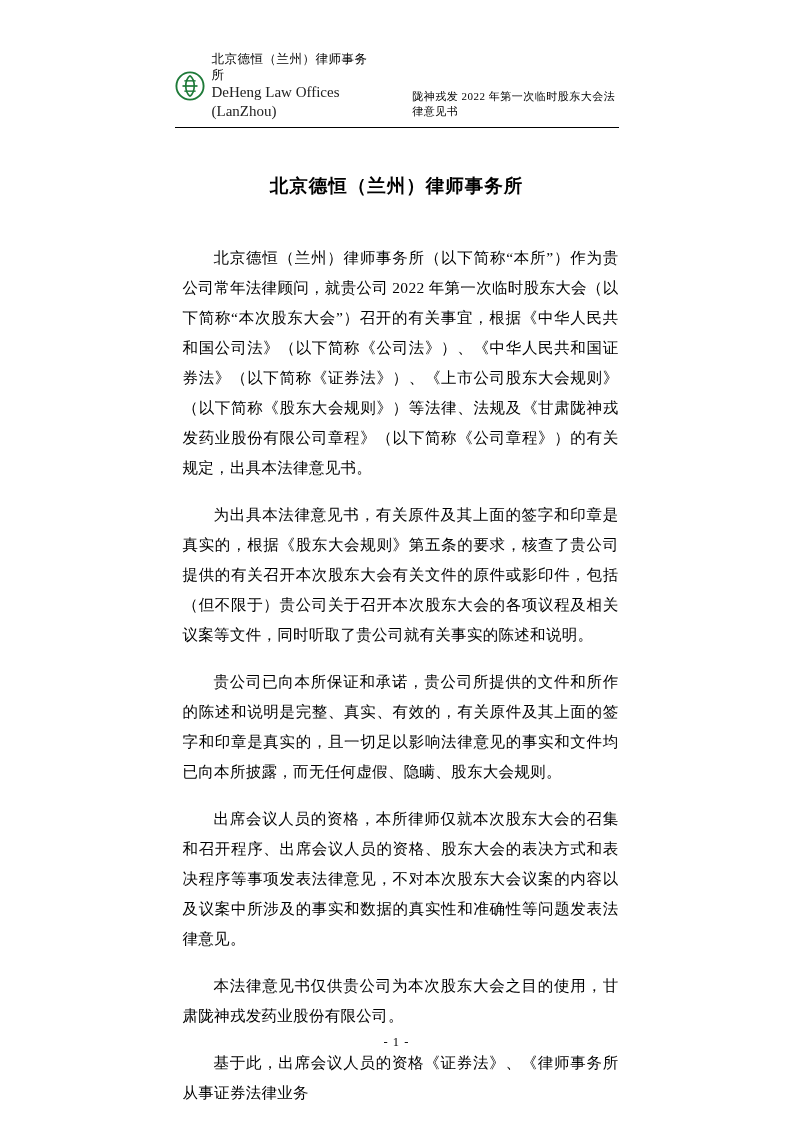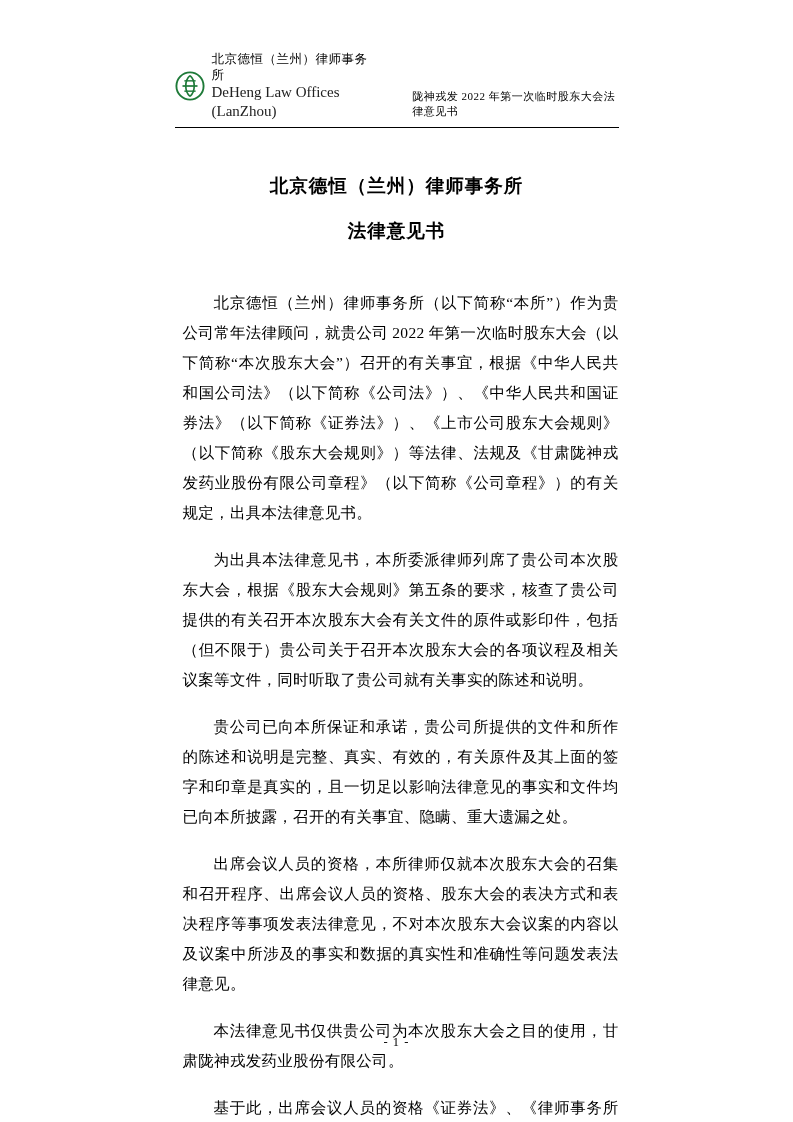--- a/index.html
+++ b/index.html
@@ -118,27 +118,26 @@
       <div class="firm-names">
         <div class="firm-cn">北京德恒（兰州）律师事务所</div>
         <div class="firm-en">DeHeng Law Offices (LanZhou)</div>
       </div>
     </div>
     <div class="header-right">陇神戎发 2022 年第一次临时股东大会法律意见书</div>
   </header>
 
   <h1 class="doc-title">
     <div>北京德恒（兰州）律师事务所</div>
-    <div>法律意见书</div>
   </h1>
 
   <main class="doc-body">
     <p class="para">北京德恒（兰州）律师事务所（以下简称“本所”）作为贵公司常年法律顾问，就贵公司 2022 年第一次临时股东大会（以下简称“本次股东大会”）召开的有关事宜，根据《中华人民共和国公司法》（以下简称《公司法》）、《中华人民共和国证券法》（以下简称《证券法》）、《上市公司股东大会规则》（以下简称《股东大会规则》）等法律、法规及《甘肃陇神戎发药业股份有限公司章程》（以下简称《公司章程》）的有关规定，出具本法律意见书。</p>
-    <p class="para">为出具本法律意见书，本所委派律师列席了贵公司本次股东大会，根据《股东大会规则》第五条的要求，核查了贵公司提供的有关召开本次股东大会有关文件的原件或影印件，包括（但不限于）贵公司关于召开本次股东大会的各项议程及相关议案等文件，同时听取了贵公司就有关事实的陈述和说明。</p>
-    <p class="para">贵公司已向本所保证和承诺，贵公司所提供的文件和所作的陈述和说明是完整、真实、有效的，有关原件及其上面的签字和印章是真实的，且一切足以影响法律意见的事实和文件均已向本所披露，召开的有关事宜、隐瞒、重大遗漏之处。</p>
+    <p class="para">为出具本法律意见书，有关原件及其上面的签字和印章是真实的，根据《股东大会规则》第五条的要求，核查了贵公司提供的有关召开本次股东大会有关文件的原件或影印件，包括（但不限于）贵公司关于召开本次股东大会的各项议程及相关议案等文件，同时听取了贵公司就有关事实的陈述和说明。</p>
+    <p class="para">贵公司已向本所保证和承诺，贵公司所提供的文件和所作的陈述和说明是完整、真实、有效的，有关原件及其上面的签字和印章是真实的，且一切足以影响法律意见的事实和文件均已向本所披露，而无任何虚假、隐瞒、股东大会规则。</p>
     <p class="para">出席会议人员的资格，本所律师仅就本次股东大会的召集和召开程序、出席会议人员的资格、股东大会的表决方式和表决程序等事项发表法律意见，不对本次股东大会议案的内容以及议案中所涉及的事实和数据的真实性和准确性等问题发表法律意见。</p>
     <p class="para">本法律意见书仅供贵公司为本次股东大会之目的使用，甘肃陇神戎发药业股份有限公司。</p>
     <p class="para">基于此，出席会议人员的资格《证券法》、《律师事务所从事证券法律业务</p>
   </main>
 
   <footer class="page-number">- 1 -</footer>
 
 </div>
 
 </body></html>

